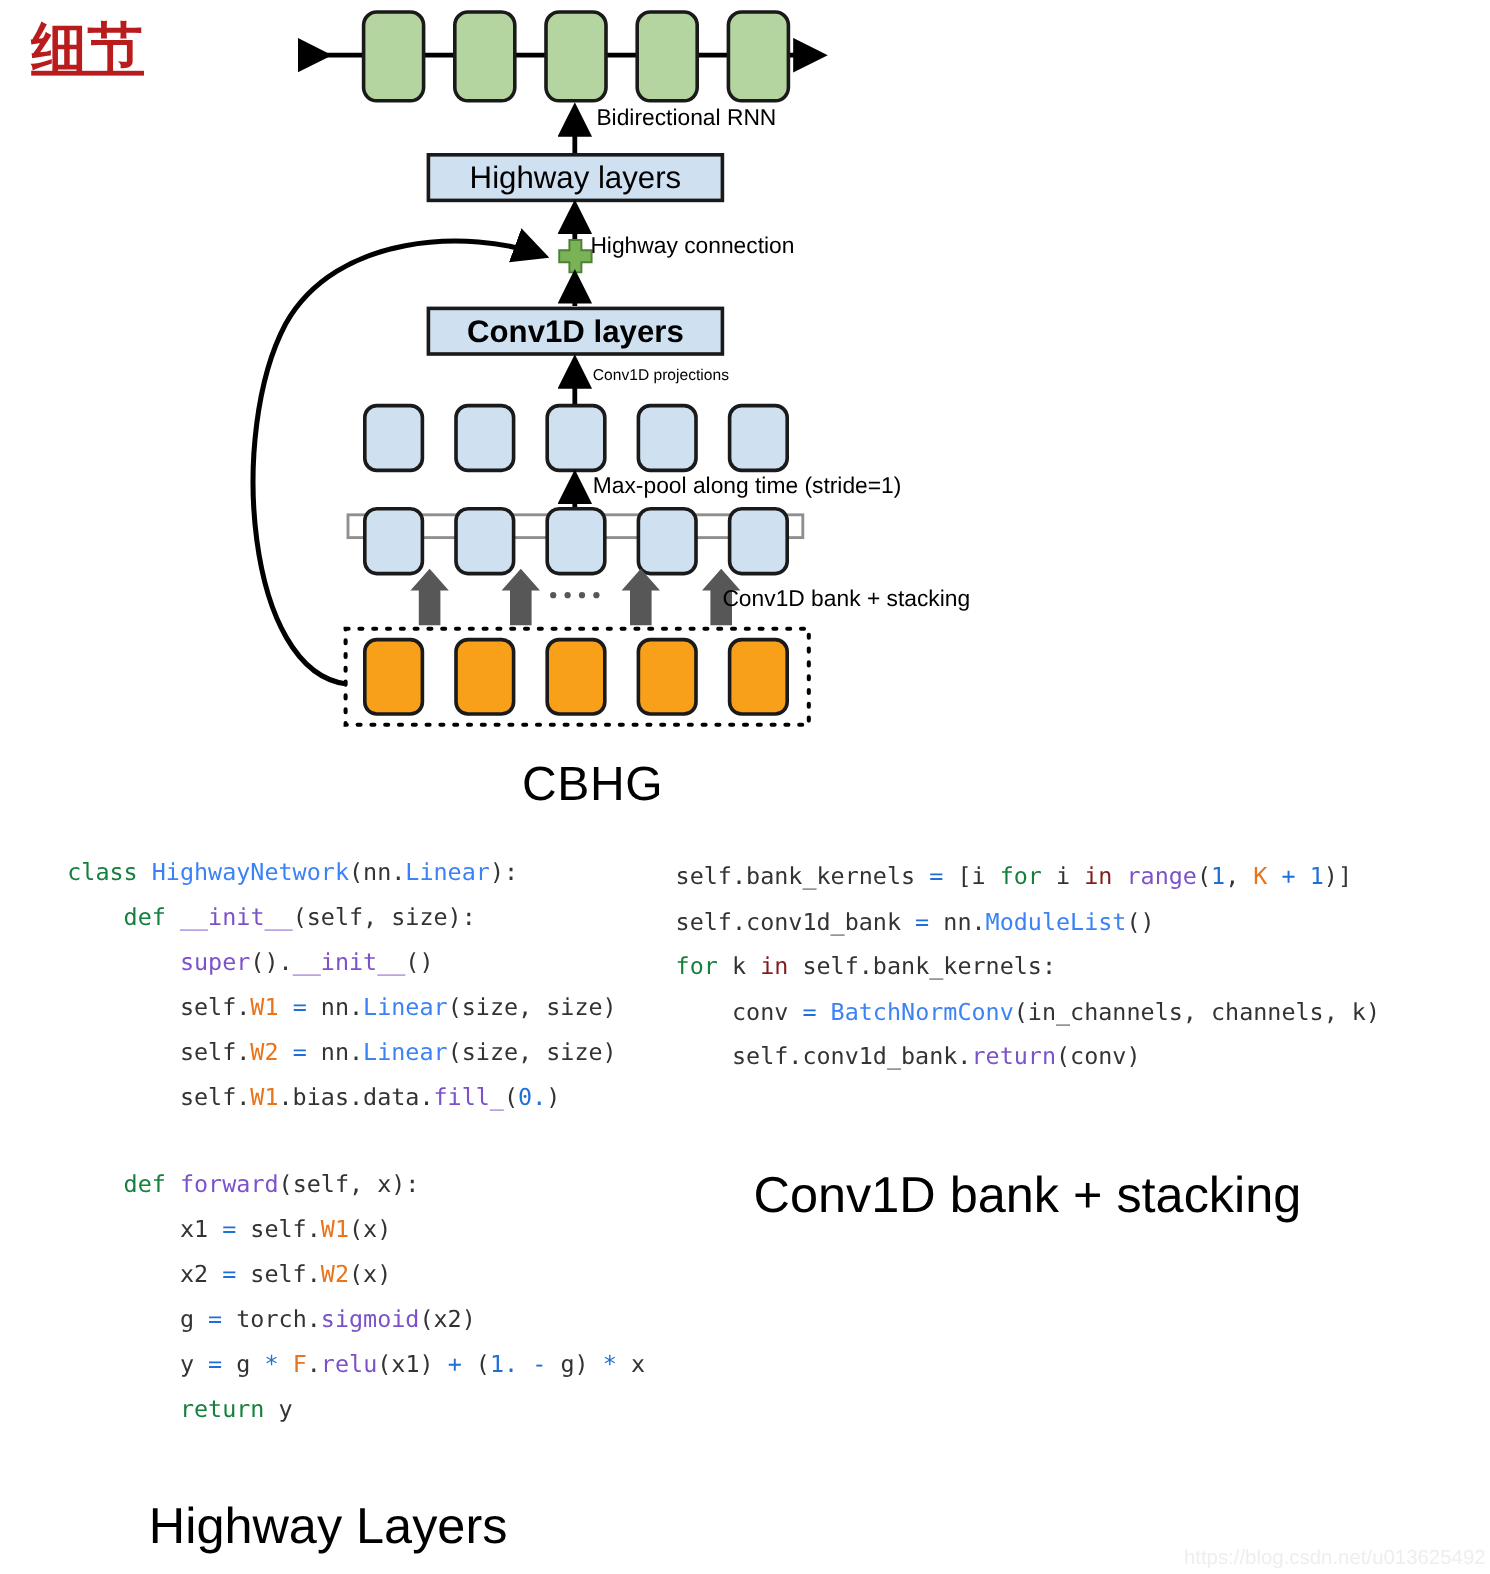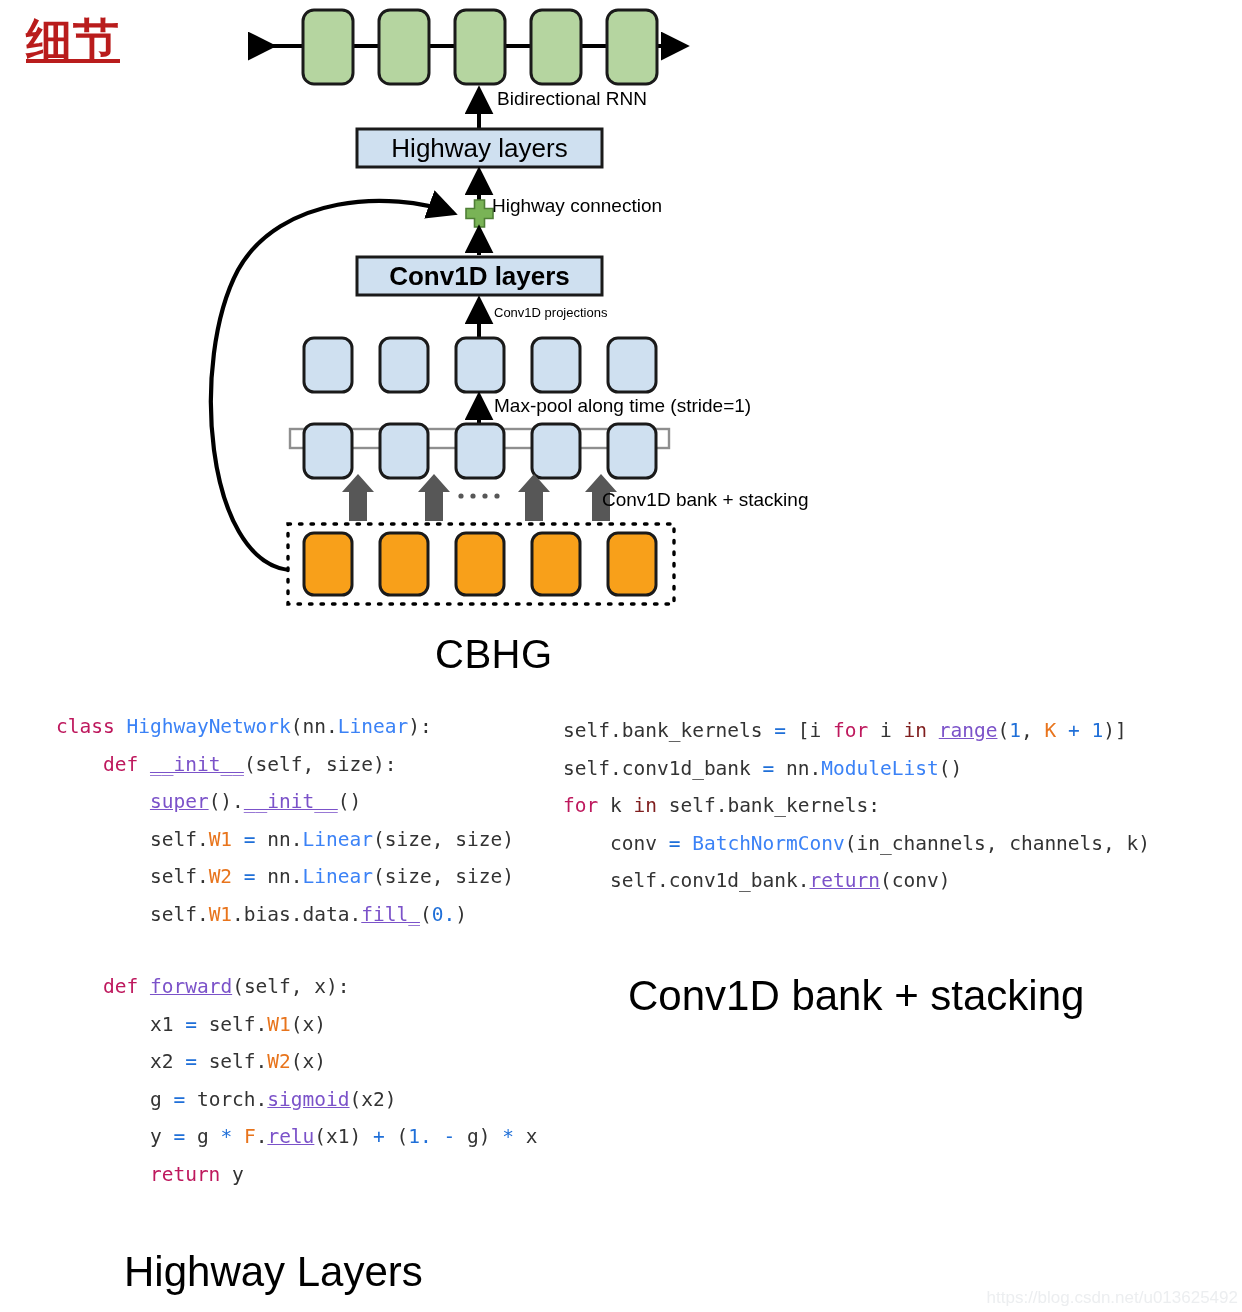--- a/index.html
+++ b/index.html
@@ -75,24 +75,24 @@
     font-size: 19.5px;
     line-height: 37.5px;
     white-space: pre;
     color: #333333;
   }
   #code-left  { left: 56px;  top: 708px; }
   #code-right { left: 563px; top: 712px; font-size: 19.5px; line-height: 37.5px; }
   #code-left-2 { left: 56px; top: 968px; }
 
   
-  .t-kw   { color: #be185d; }   
+  .t-kw   { color: #15803d; }   
   .t-kw2  { color: #7f1d1d; }   
   .t-fn   { color: #3b82f6; }   
-  .t-meth { color: #7b52c9; text-decoration: underline; }   
+  .t-meth { color: #7b52c9; }   
   .t-attr { color: #e8741c; }   
   .t-num  { color: #1f6fd8; }
   .t-op   { color: #1f6fd8; }
 
   
   .caption {
     position: absolute;
     font-family: "Liberation Sans", sans-serif;
     font-size: 42px;
     color: #000;

